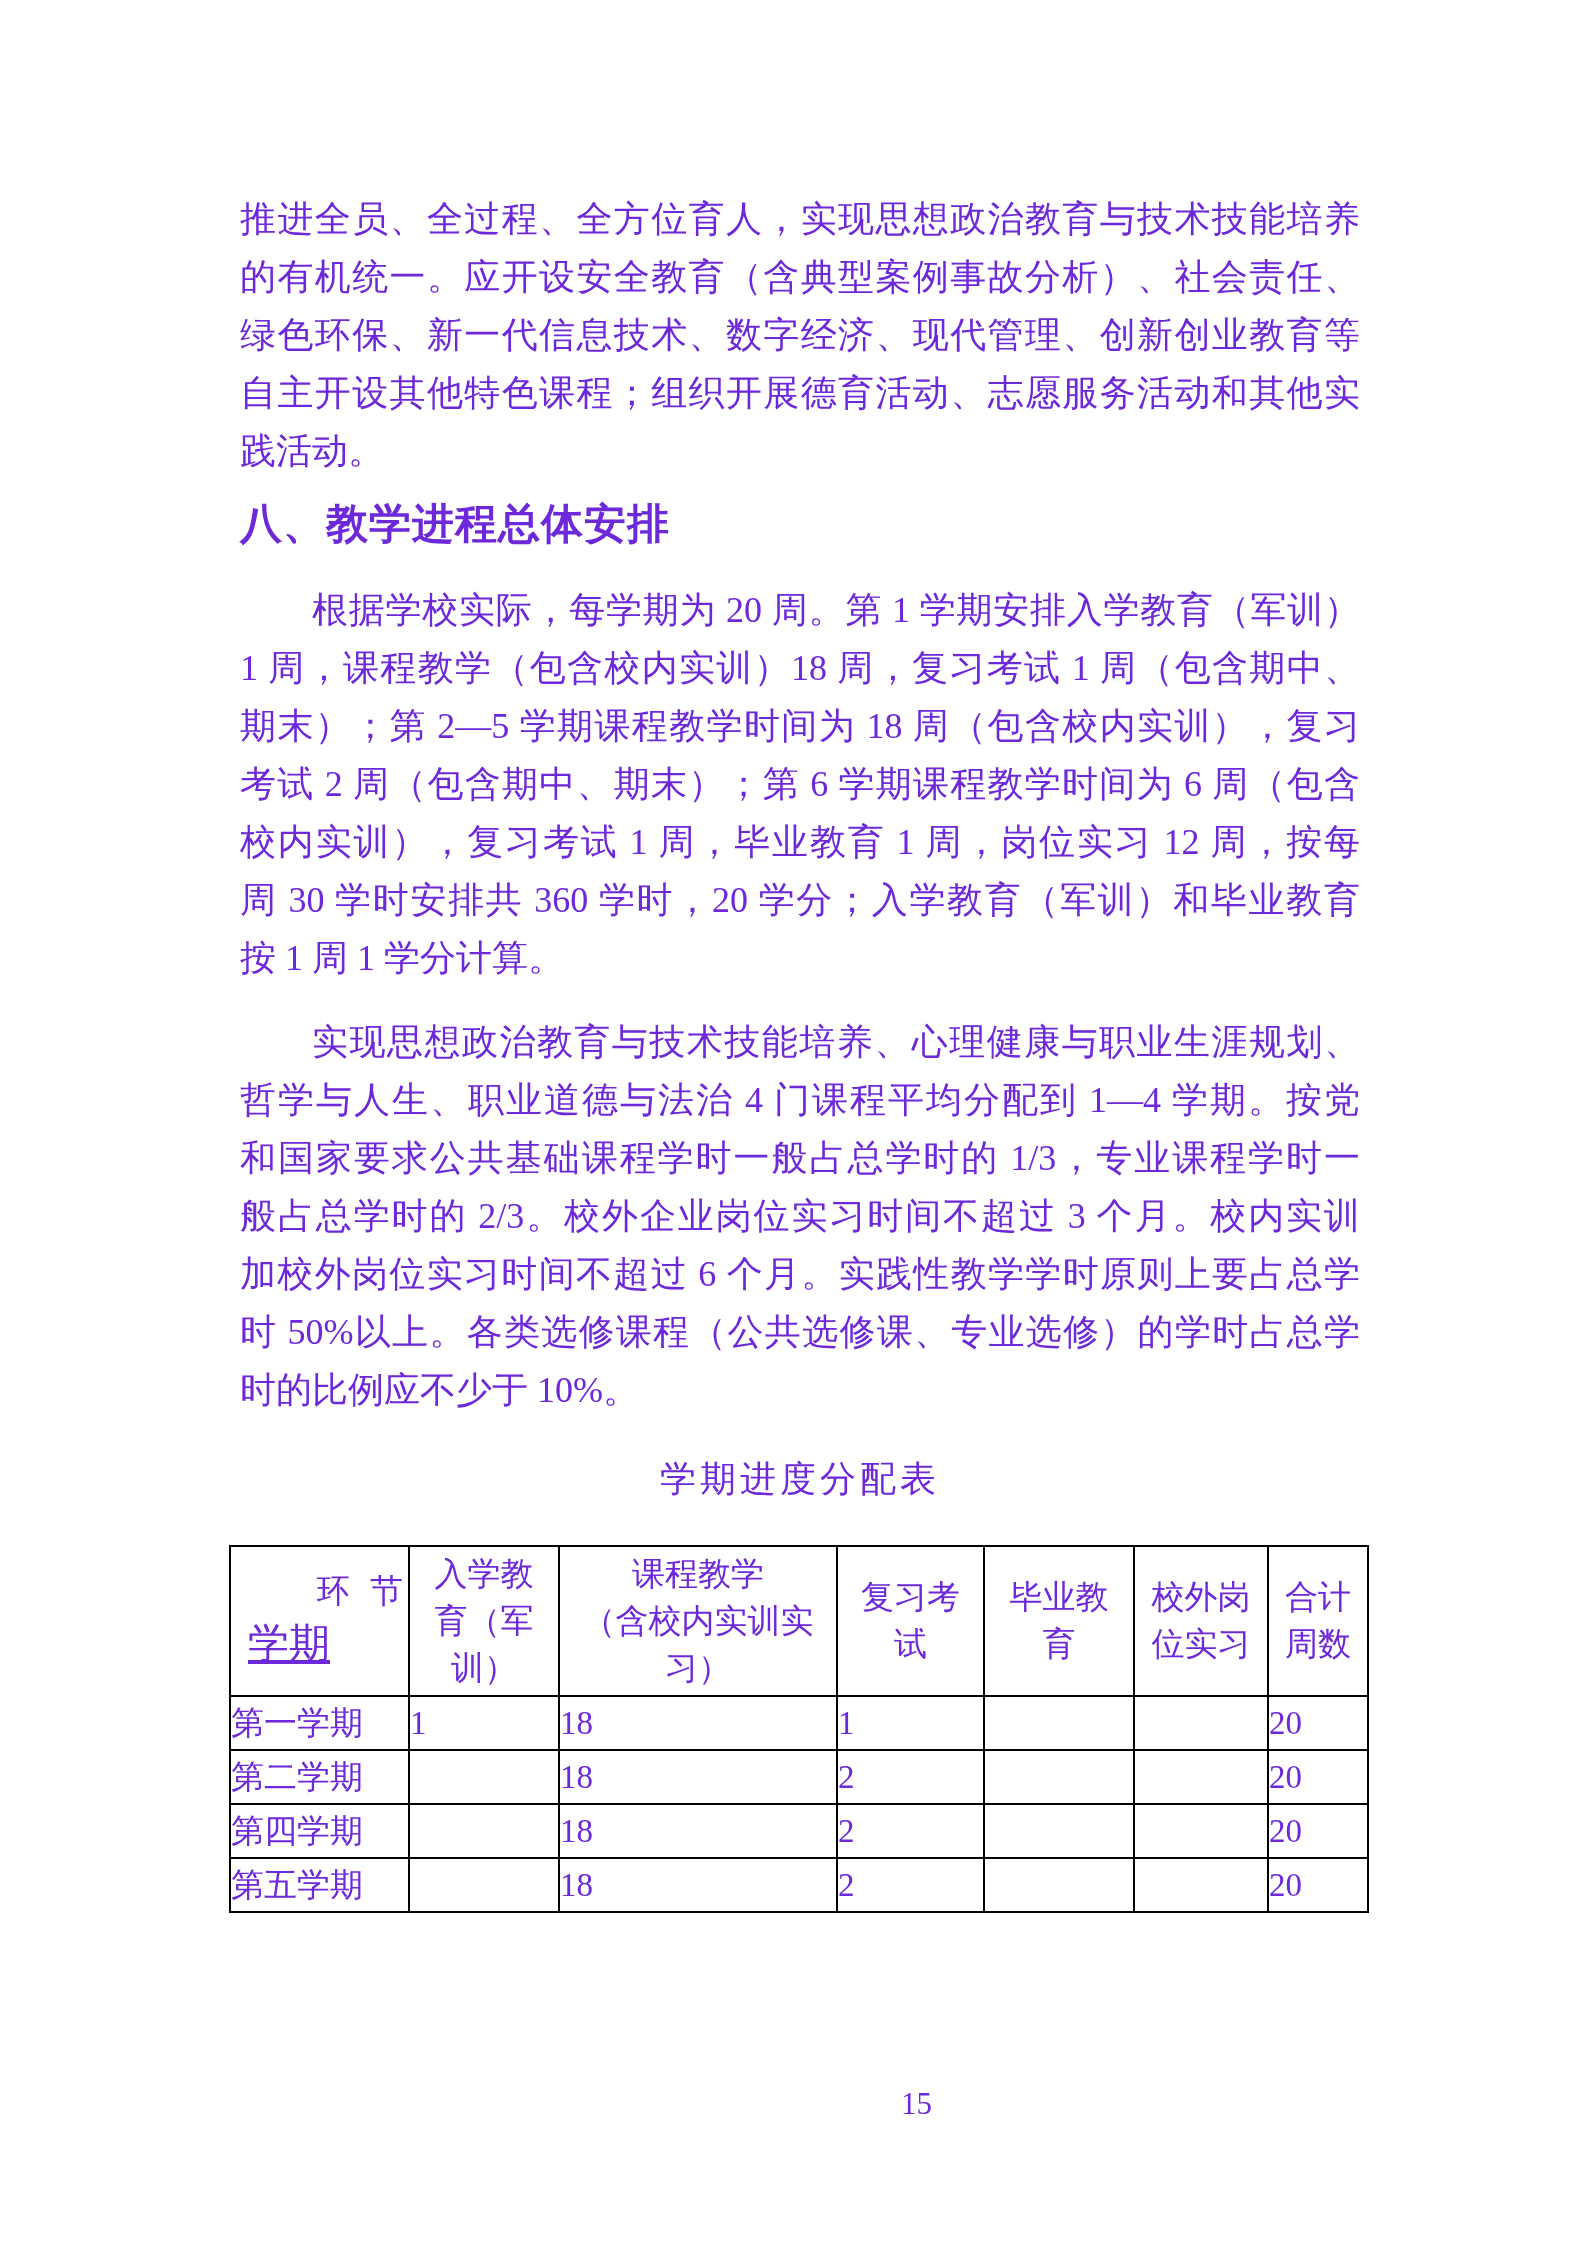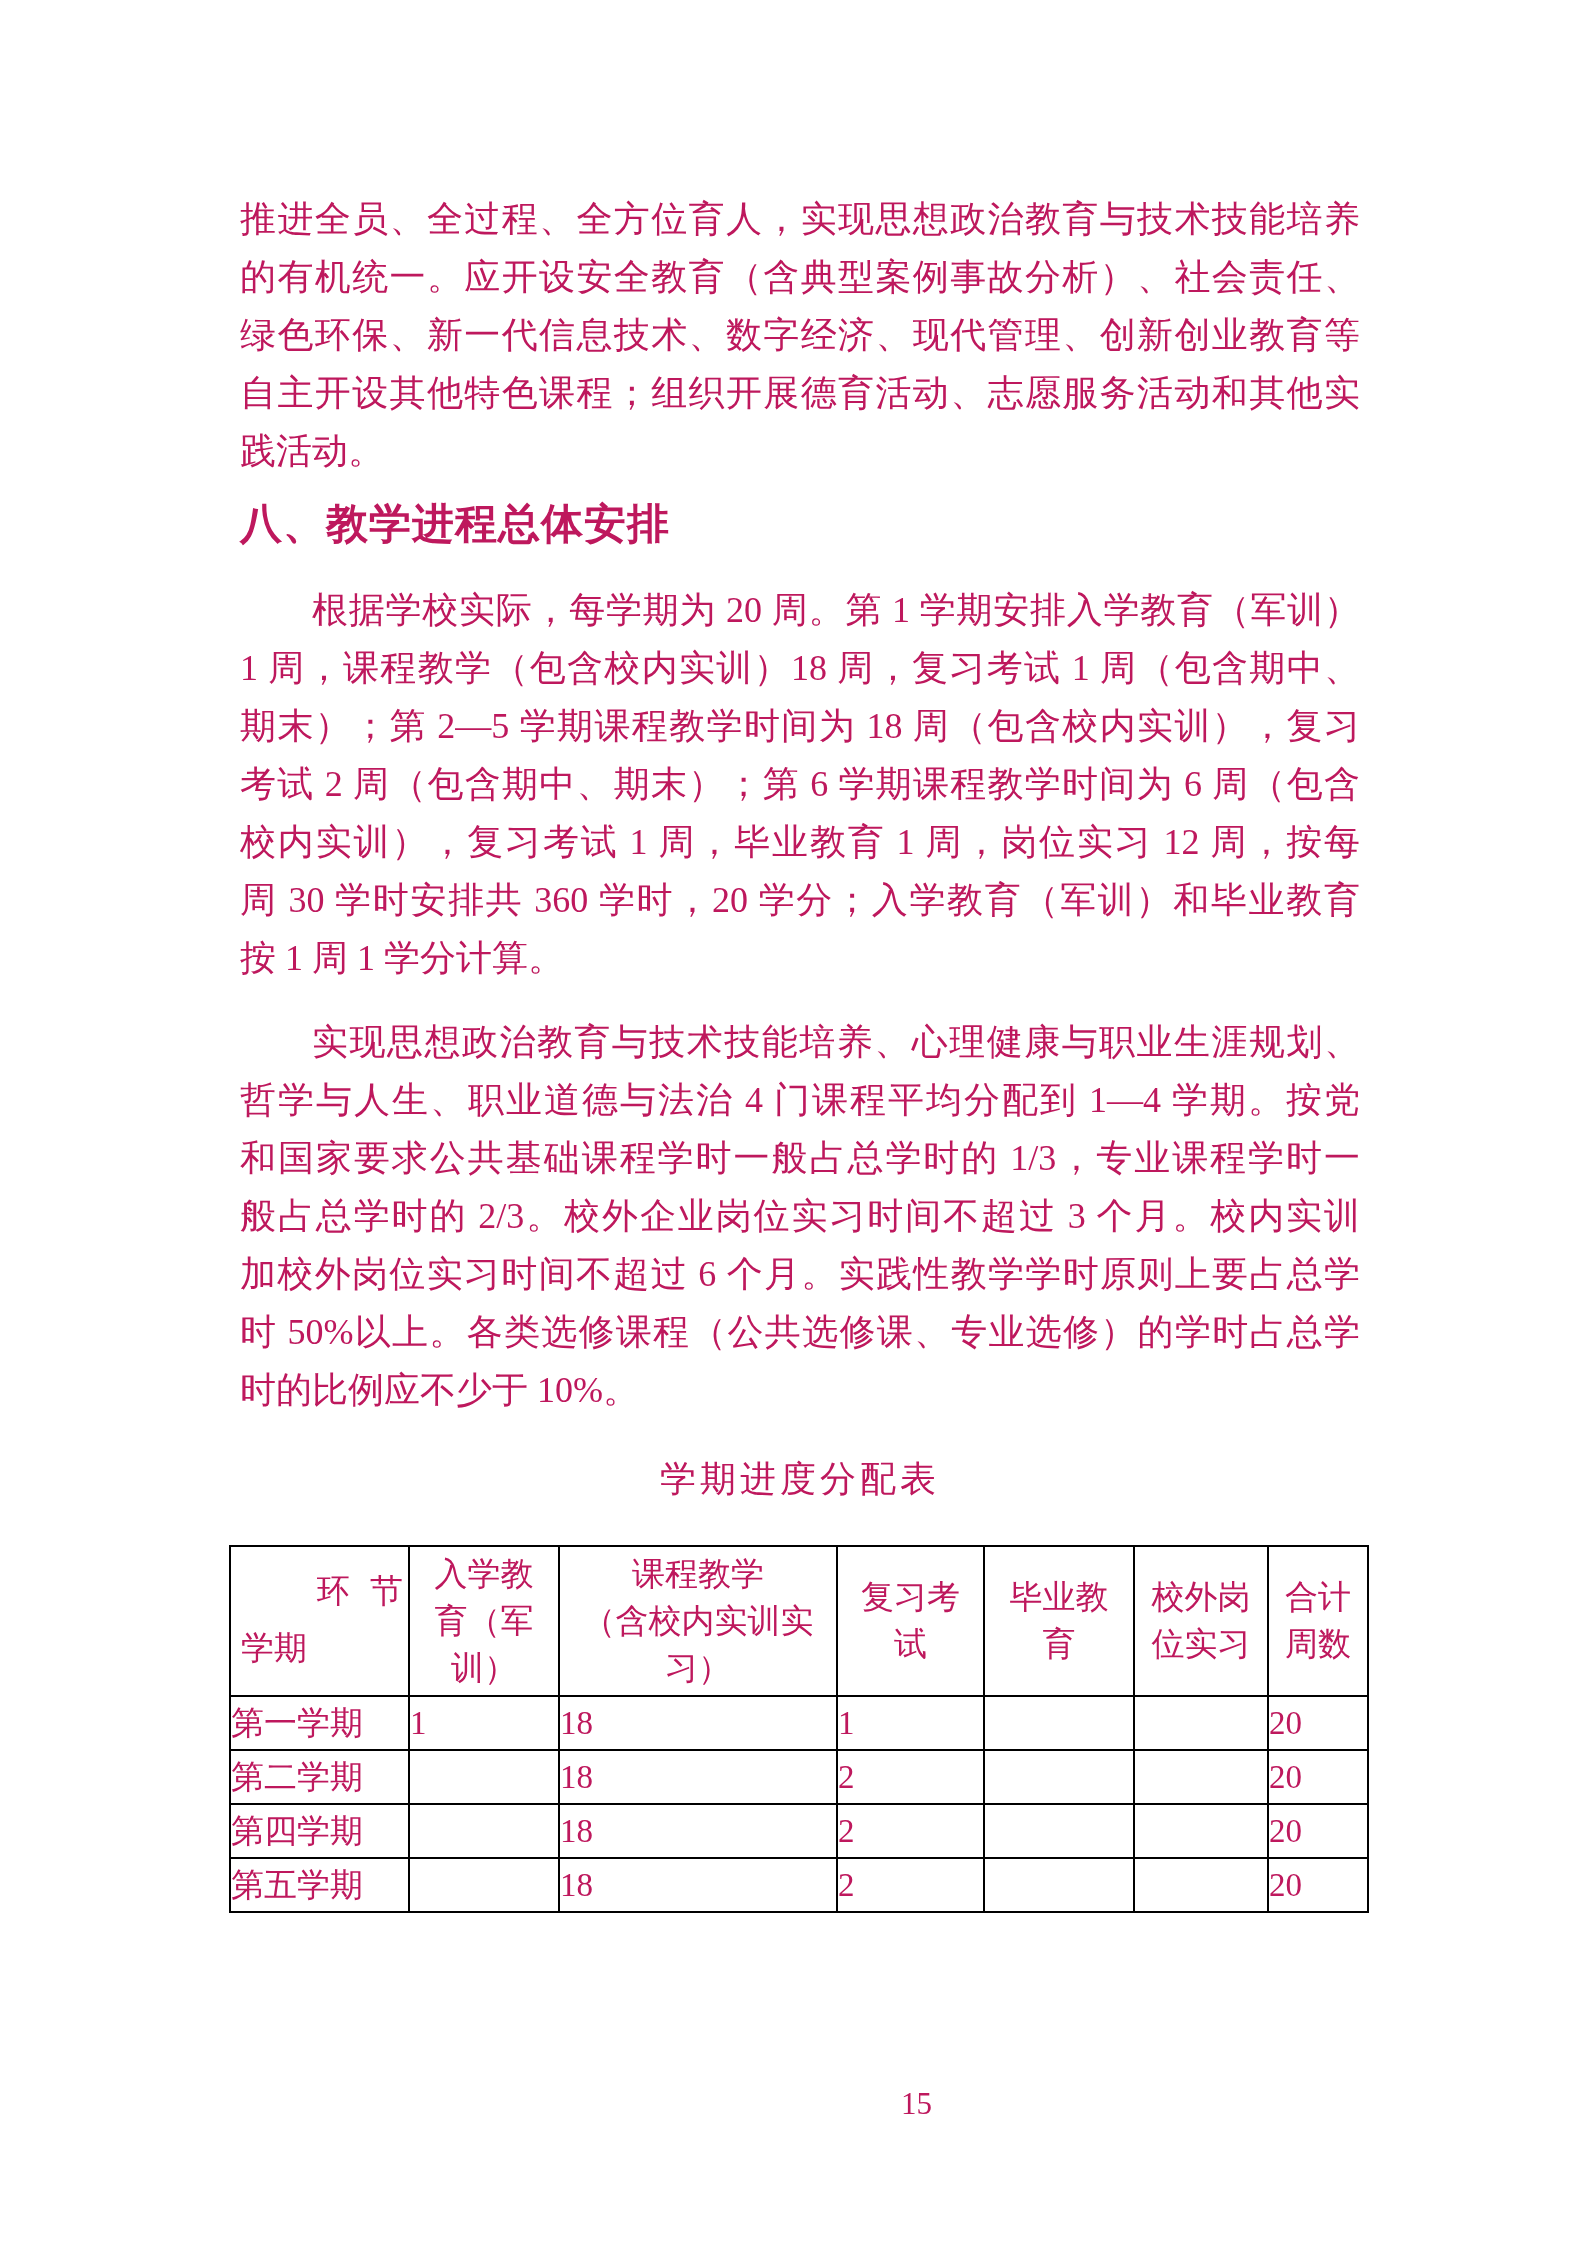--- a/index.html
+++ b/index.html
@@ -2,21 +2,21 @@
 <html><head>
 <meta charset="utf-8">
 <style>
   * { box-sizing: border-box; }
   html, body { margin: 0; padding: 0; }
   .page {
     position: relative;
     width: 1587px;
     height: 2245px;
     background: #ffffff;
-    color: #be185d;
+    color: #6d28d9;
     font-family: "Liberation Serif", "DejaVu Serif", serif;
     overflow: hidden;
   }
   .content {
     position: absolute;
     left: 240px;
     top: 190px;
     width: 1120px;
   }
   .para { margin: 0; }
@@ -72,22 +72,23 @@
   }
   .corner { position: relative; }
   .corner .tr-label {
     position: absolute;
     top: 22px; right: 5px;
     font-size: 33px;
     word-spacing: 12px;
   }
   .corner .bl-label {
     position: absolute;
-    bottom: 24px; left: 10px;
-    font-size: 33px;
+    bottom: 24px; left: 17px;
+    font-size: 41px;
+    text-decoration: underline;
   }
   .pagenum {
     position: absolute;
     top: 2086px;
     left: 862px;
     width: 70px;
     text-align: right;
     font-size: 31px;
     line-height: 36px;
   }

